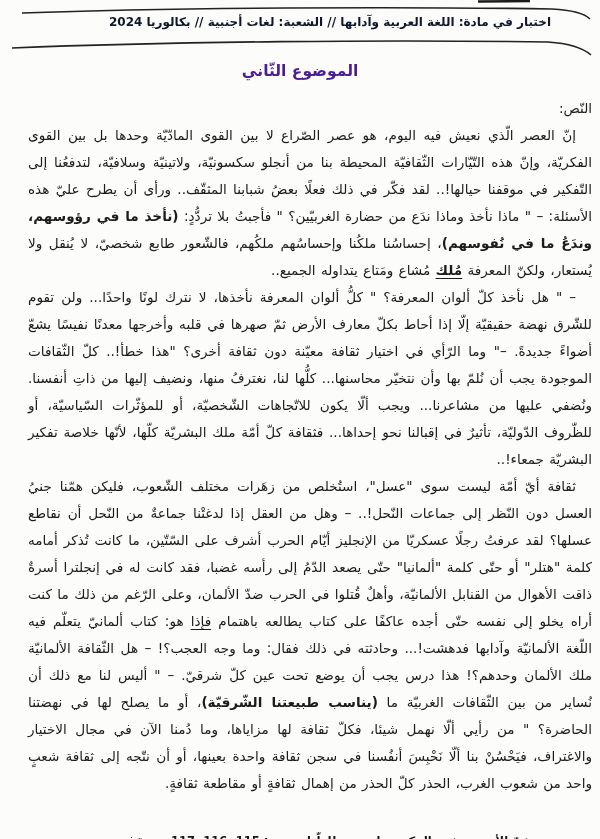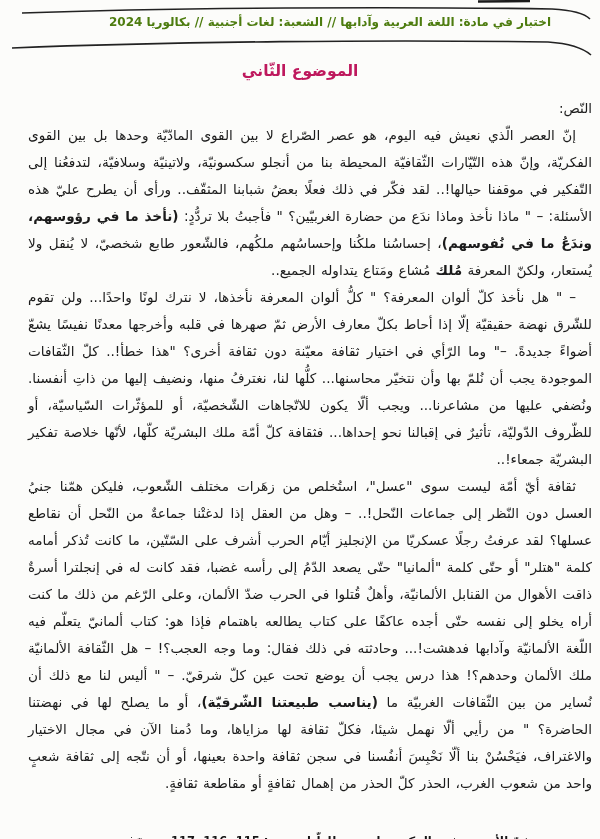--- a/index.html
+++ b/index.html
@@ -19,45 +19,45 @@
   .rules{
     position:absolute;top:0;left:0;width:600px;height:58px;
     pointer-events:none;
   }
   .header-text{
     position:absolute;top:15px;right:30px;left:90px;
     text-align:center;
     font-size:12px;font-weight:bold;
     white-space:nowrap;
     letter-spacing:0;
-    color:#4d7c0f;
+    color:#0f172a;
   }
   .doc-title{
     position:absolute;top:62px;right:0;left:0;
     text-align:center;
     font-size:15.5px;font-weight:bold;
-    color:#be185d;
+    color:#4c1d95;
   }
   .content{
     position:absolute;top:100px;right:8px;left:28px;
   }
   .text-label{
     font-size:13.5px;font-weight:normal;
     margin:0 0 6px 0;
   }
   .body-text p{
     margin:0;
     font-size:13.6px;
     line-height:27px;
     text-align:justify;
     text-indent:16px;
     word-spacing:1px;
   }
   .body-text .b{font-weight:bold;}
-  .body-text .u{text-underline-offset:3px;}
+  .body-text .u{text-decoration:underline;text-underline-offset:3px;}
   .footer-source{
     margin-top:37px;
     margin-left:0;
     padding-left:0;
     margin-right:0;
     text-align:right;
     font-size:11.5px;font-weight:bold;
     color:#161616;
     padding-right:0;
     transform:translateX(-62px); 

